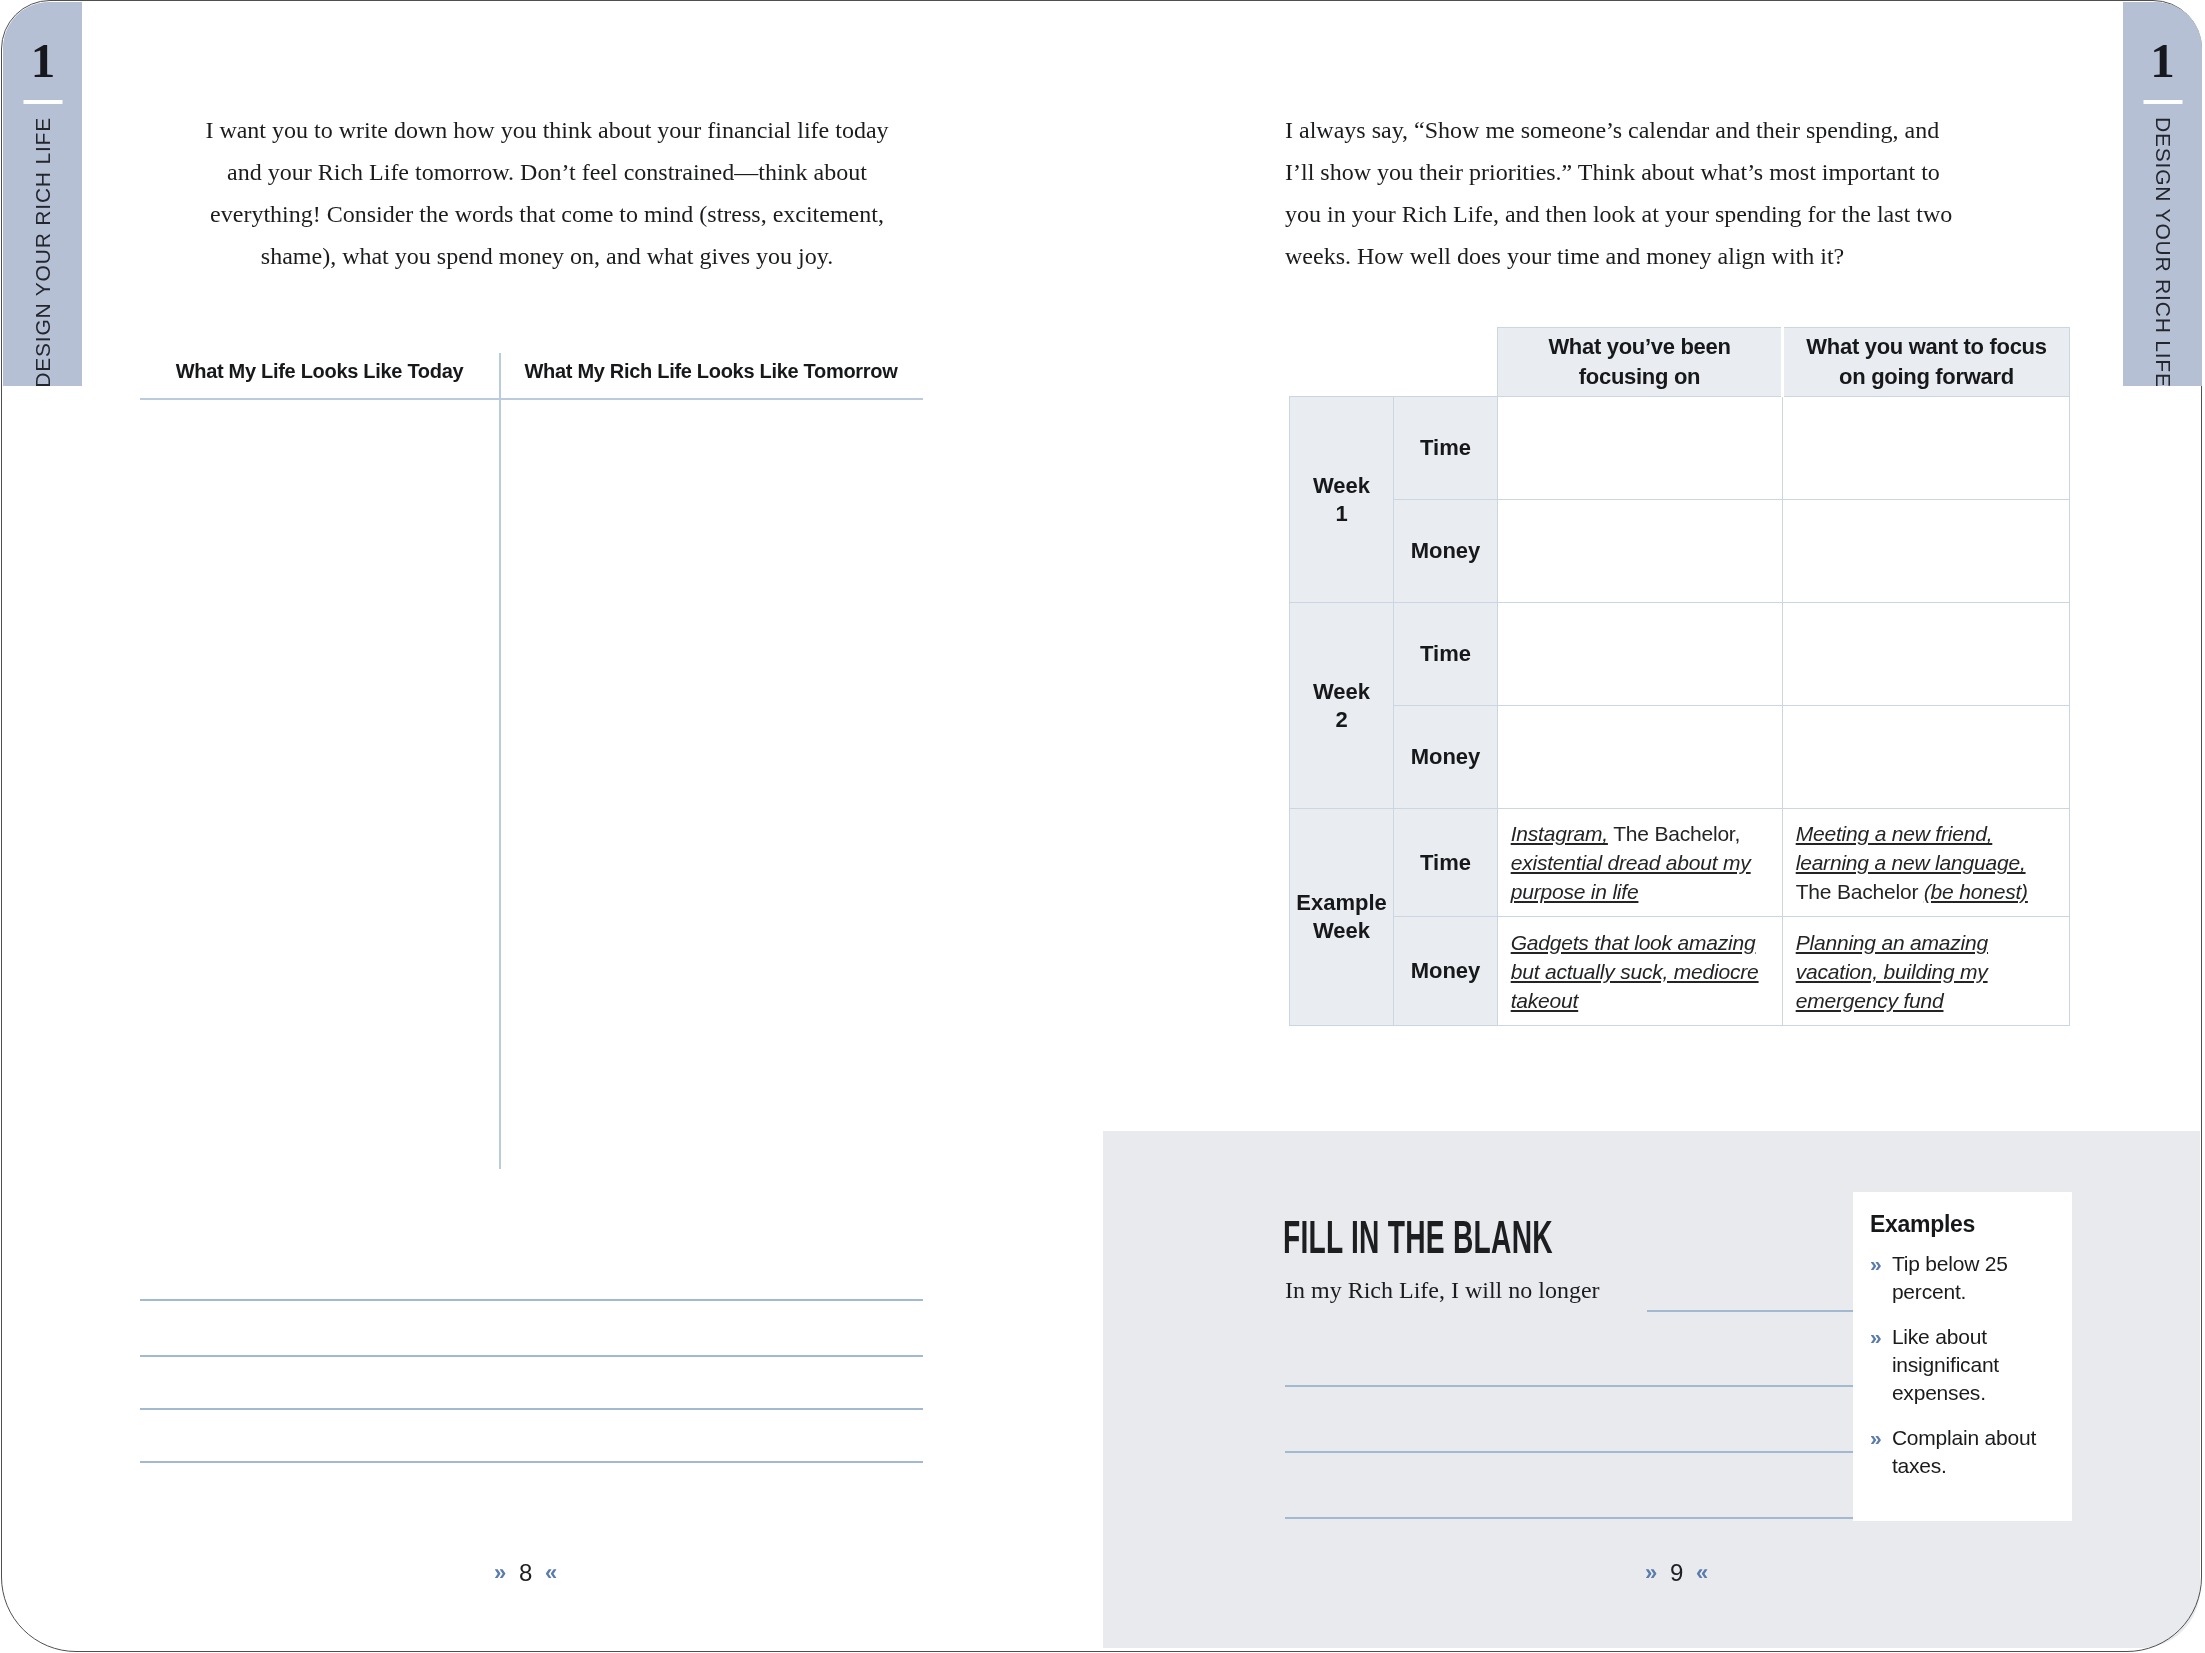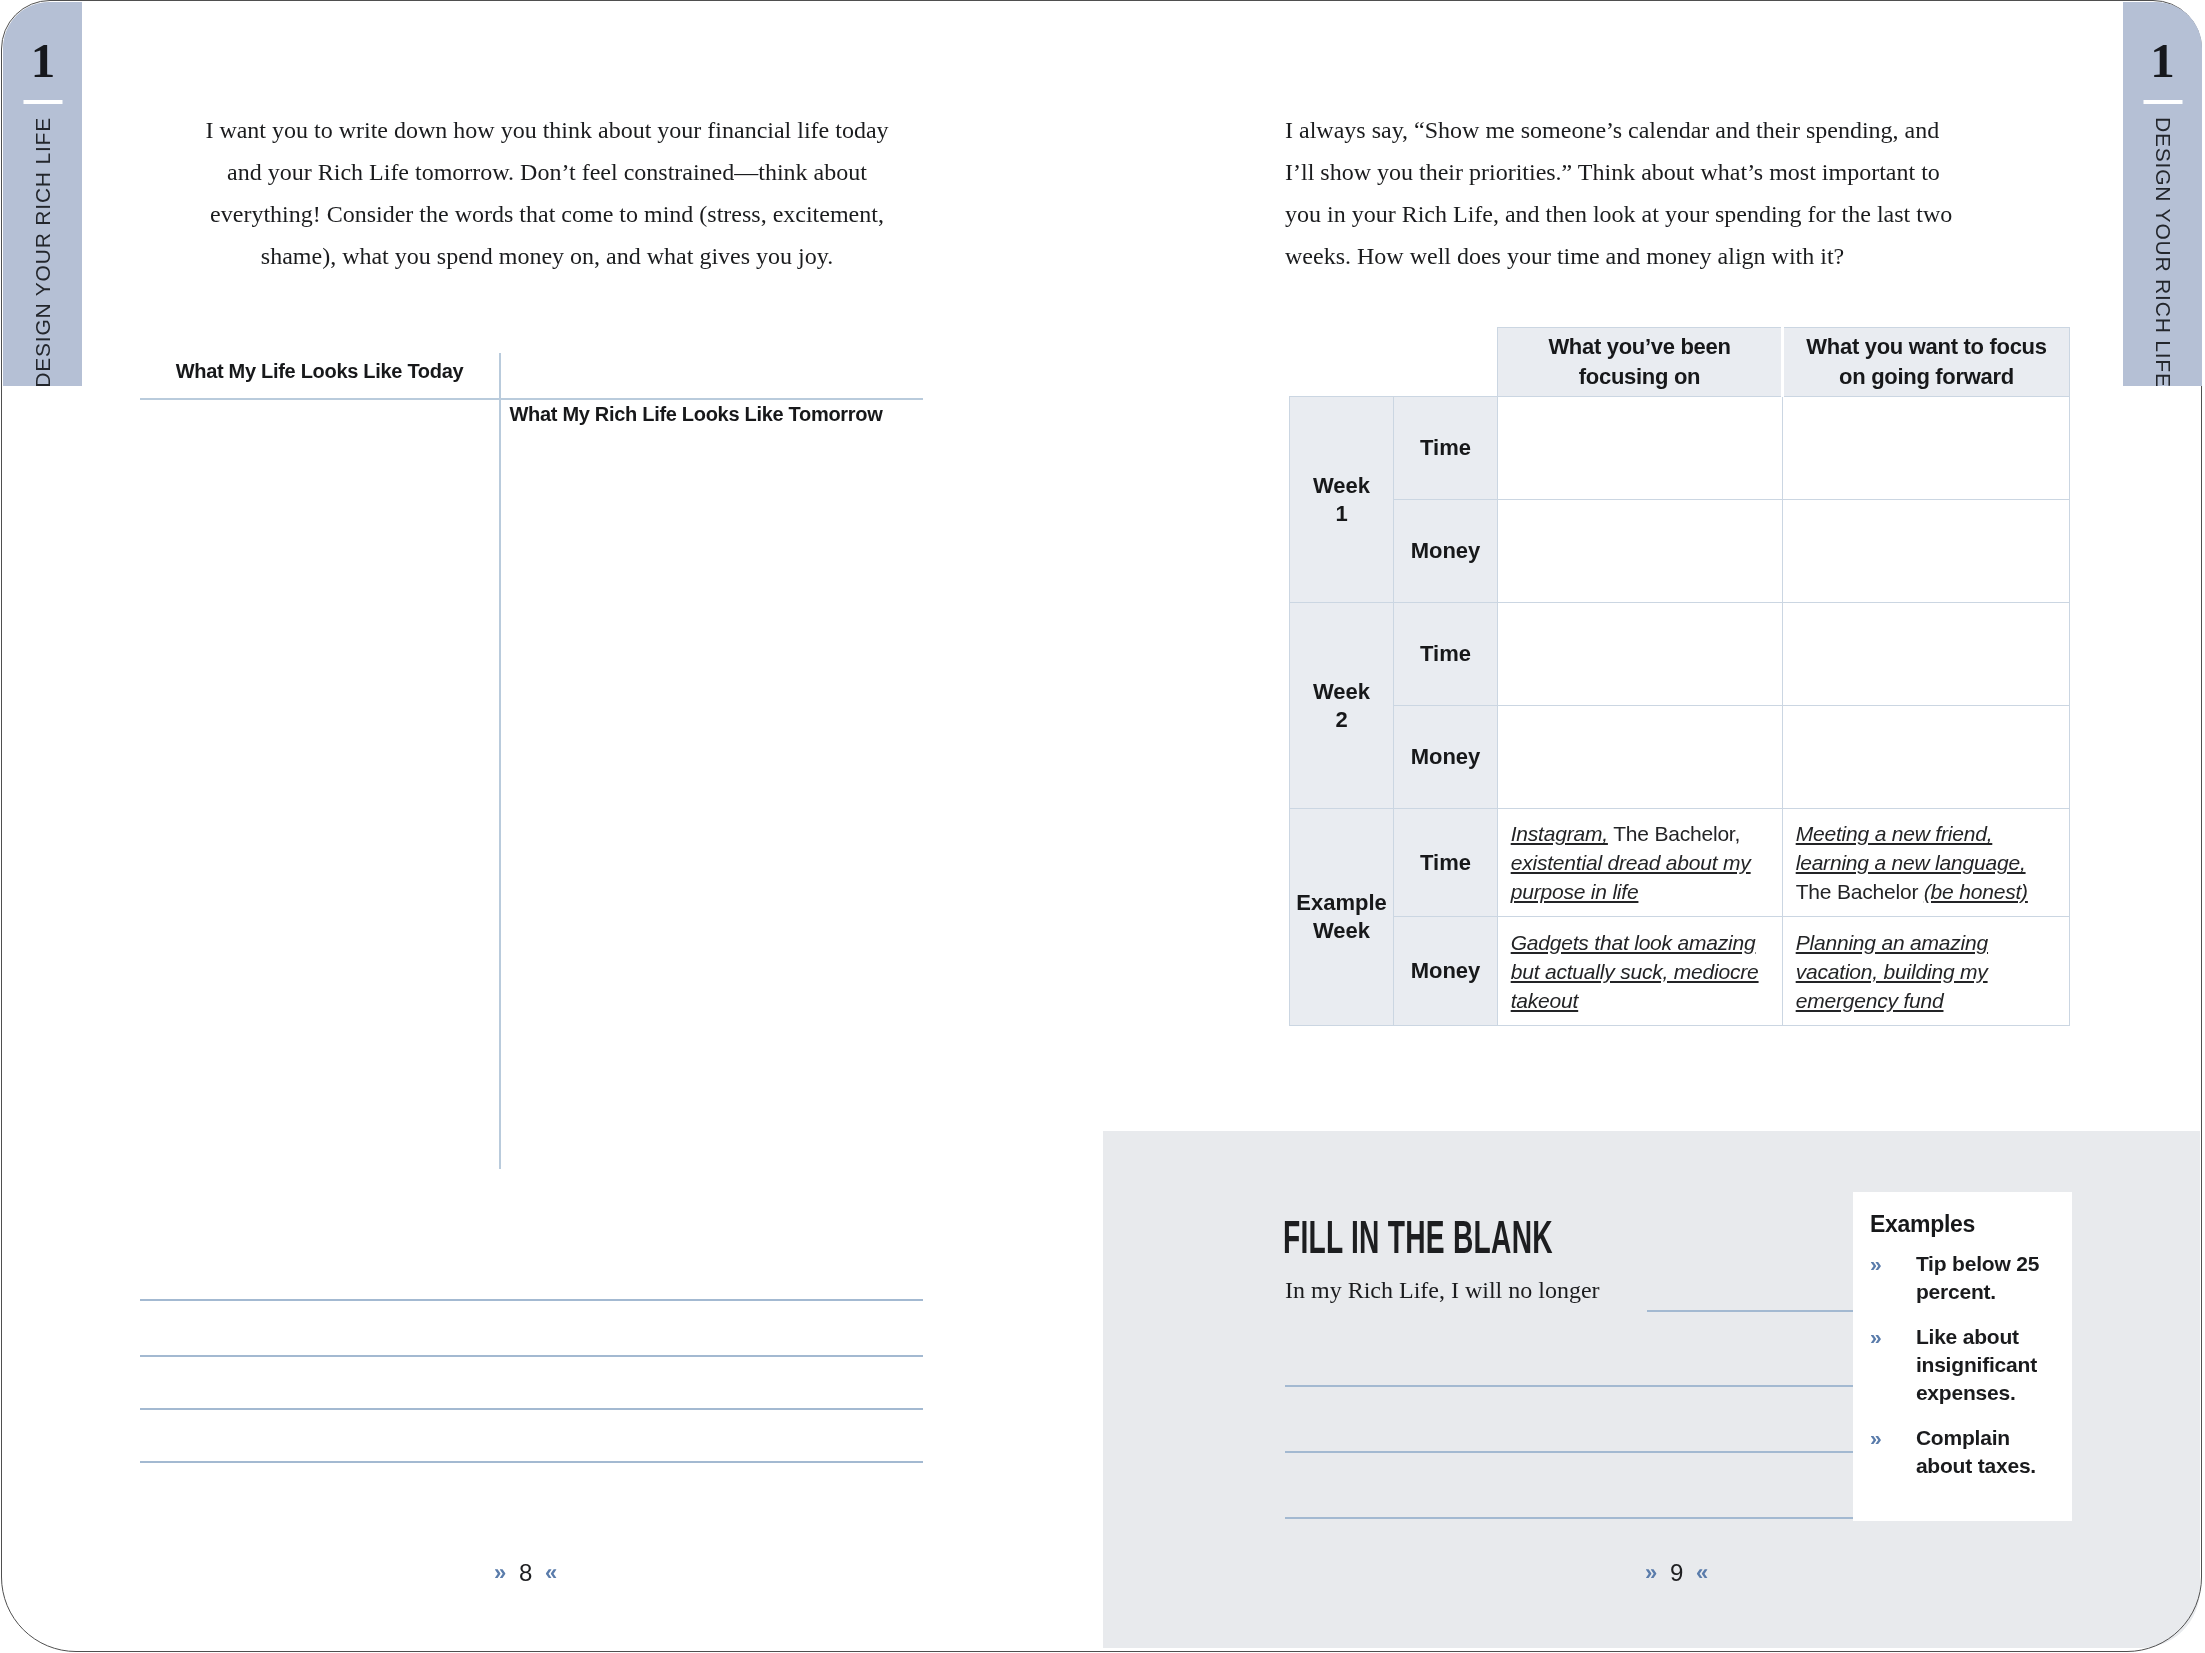--- a/index.html
+++ b/index.html
@@ -34,21 +34,21 @@
   .intro{position:absolute;white-space:pre-line;
     font-family:"Liberation Serif","DejaVu Serif",serif;
     font-size:24px;line-height:42px;color:#1b1c1e;}
   .intro-left{left:140px;top:109px;width:814px;text-align:center;}
   .intro-right{left:1285px;top:109px;width:814px;}
 
   
   .lt-header{position:absolute;top:360px;font-weight:700;font-size:20px;
     letter-spacing:-0.3px;text-align:center;color:#17181a;}
   .lt-col1{left:140px;width:359px;}
-  .lt-col2{left:484px;width:424px;margin-top:43px;}
+  .lt-col2{left:499px;width:424px;}
   .lt-underline{position:absolute;left:140px;top:398px;width:783px;height:1.7px;background:var(--divider-line);}
   .lt-divider{position:absolute;left:499px;top:353px;width:1.7px;height:816px;background:var(--divider-line);}
 
   .prompt-row{position:absolute;left:140px;top:1228px;width:797px;}
   .prompt-row .chev{font-weight:700;font-size:23px;color:var(--chevron-blue);margin-right:12px;}
   .prompt-text{font-weight:700;font-size:22px;letter-spacing:-0.3px;color:#1a1b1d;}
 
   .wline{position:absolute;height:1.7px;background:var(--rule-line);}
   .wline.l{left:140px;width:783px;}
   .wline.r{left:1285px;width:568px;}
@@ -89,21 +89,21 @@
   .fib-sentence{position:absolute;left:1285px;top:1277px;z-index:2;
     font-family:"Liberation Serif","DejaVu Serif",serif;font-size:24px;color:#1b1c1e;}
   .fib-blank{position:absolute;left:1647px;top:1310px;width:206px;height:1.7px;background:var(--rule-line);z-index:2;}
   .wline.r{z-index:2;}
 
   .examples-box{position:absolute;left:1853px;top:1192px;width:219px;height:329px;
     background:#ffffff;z-index:2;padding:18.7px 15.3px 15.3px 17px;}
   .examples-title{font-weight:700;font-size:23px;letter-spacing:-0.3px;color:#17181a;margin-bottom:12px;}
   .example-item{display:flex;gap:10.2px;margin-bottom:17px;}
   .example-item .chev{font-weight:700;font-size:21px;color:var(--chevron-blue);line-height:28px;}
-  .example-item .txt{font-weight:700;font-size:21px;line-height:28px;letter-spacing:-0.2px;color:#1a1b1d;width:161px;margin-left:24px;}
+  .example-item .txt{font-weight:400;font-size:21px;line-height:28px;letter-spacing:-0.2px;color:#1a1b1d;width:161px;}
 </style>
 </head>
 <body>
 
 <div class="spread">
 
   <div class="page-edge"></div>
 
   <div class="tab tab-left">
     <div class="tab-num">1</div>

